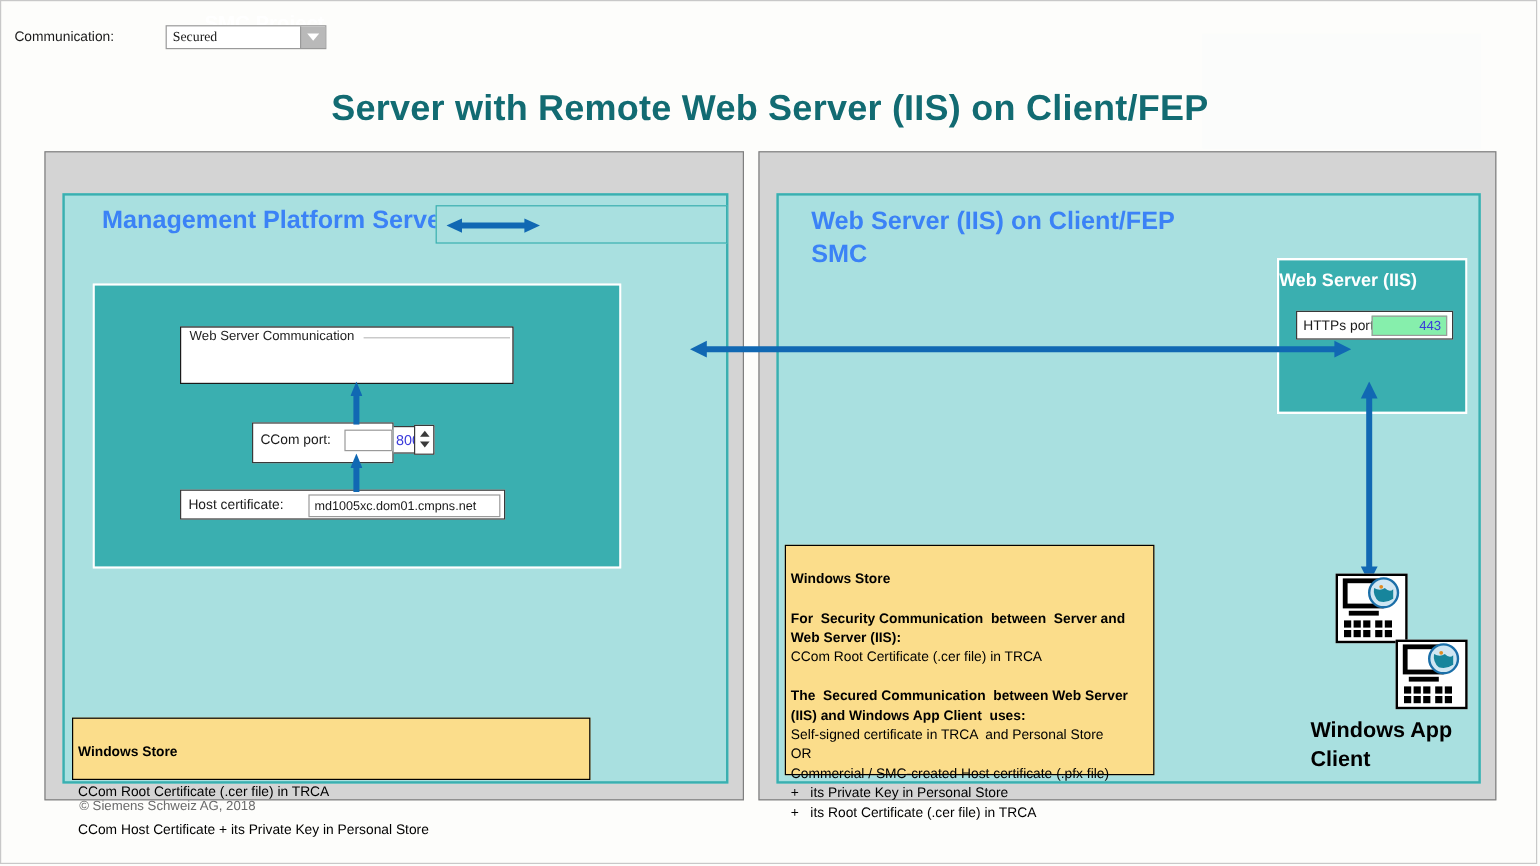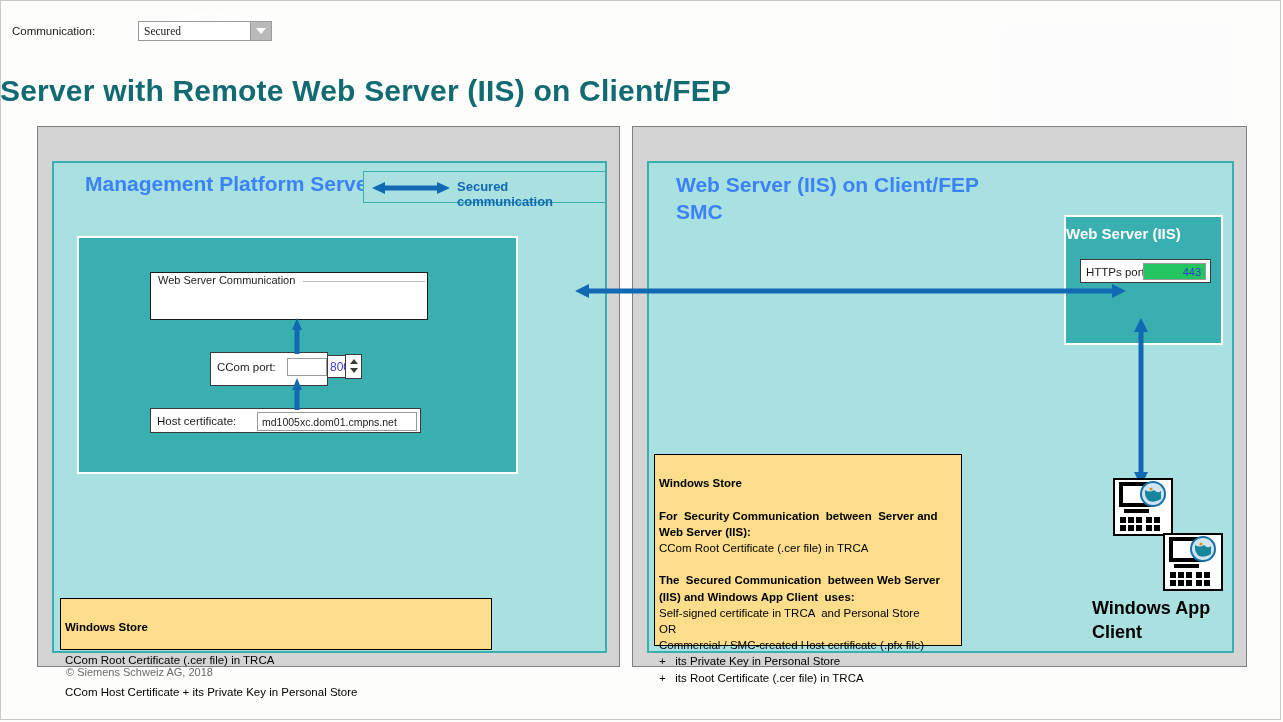--- a/index.html
+++ b/index.html
@@ -11,20 +11,21 @@
     position:relative;
   }
   .page-border{
     position:absolute;left:0;top:0;width:1281px;height:720px;
     border:1px solid #c8c8c8;box-sizing:border-box;pointer-events:none;
   }
 
   
   .title{
     position:absolute;left:0;top:74px;width:1283px;
+    text-align:center;
     color:#126b72;
     font-size:30px;font-weight:bold;
     letter-spacing:.2px;
   }
 
   
   .frame{
     position:absolute;
     background:#d4d4d4;
     border:1px solid #7f7f7f;
@@ -147,21 +148,21 @@
     position:absolute;left:0;top:8px;width:159px;text-align:left;
     color:#ffffff;font-size:15px;font-weight:bold;
   }
   #https-box{
     position:absolute;left:14px;top:42px;width:131px;height:24px;
     background:#ffffff;border:1px solid #3a3a3a;box-sizing:border-box;
   }
   #https-label{left:5px;top:6px;}
   #https-input{
     position:absolute;left:62px;top:3px;width:63px;height:17px;
-    border:1px solid #9a9a9a;background:#22c55e;box-sizing:border-box;
+    border:1px solid #9a9a9a;background:#86efac;box-sizing:border-box;
   }
   #https-value{position:absolute;right:4px;top:2px;font-size:11px;color:#3a3adb;}
 
   
   .note{
     position:absolute;
     background:#fbdd8b;
     border:1px solid #000000;
     box-sizing:border-box;
     color:#000000;
@@ -218,21 +219,20 @@
 </div>
 
 <div class="panel-title" style="left:65px;top:170px;">Management Platform Server</div>
 
 <div class="legend">
   <svg class="legend-arrow" width="78" height="16">
     <line x1="10" y1="8" x2="68" y2="8" stroke="#1168b3" stroke-width="5"></line>
     <polygon points="0,8 13,2 13,14" fill="#1168b3"></polygon>
     <polygon points="78,8 65,2 65,14" fill="#1168b3"></polygon>
   </svg>
-  <span class="legend-label">Secured communication</span>
 </div>
 
 <div id="smc-box"></div>
 <div id="smc-title">SMC Project</div>
 
 <div class="groupbox">
   <span class="groupbox-caption">Web Server Communication</span>
   <span class="gb-rule"></span>
 </div>
 <span class="field-label" id="comm-label">Communication:</span>

